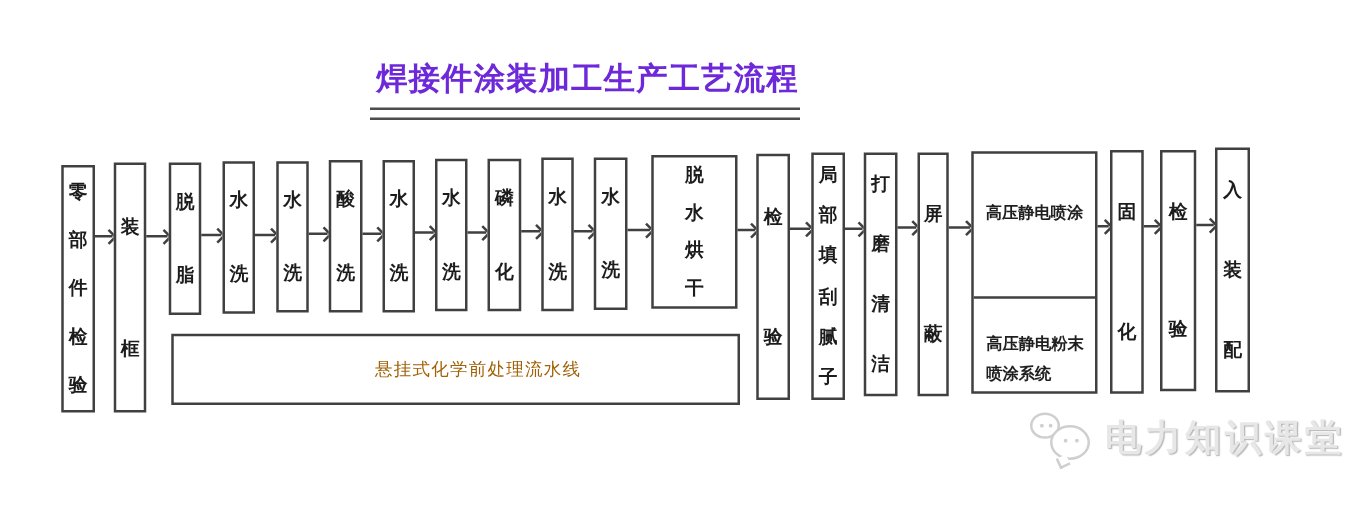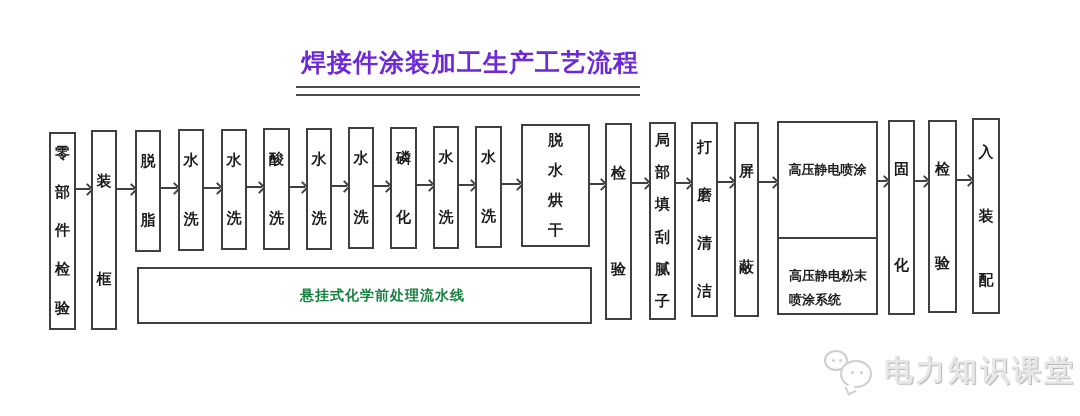--- a/index.html
+++ b/index.html
@@ -40,23 +40,23 @@
   .spray-bottom{
     flex:1;padding:5px 6px 0 10px;font-size:13px;font-weight:bold;line-height:1.9;
     width:82px;
   }
   
   .preline{
     position:absolute;left:137px;top:267px;width:455px;height:57px;
     box-sizing:border-box;border:2px solid #404040;background:#ffffff;
     display:flex;align-items:center;justify-content:center;
   }
-  .preline span{font-size:14px;font-weight:bold;letter-spacing:1px;color:#15803d;margin-left:36px;}
-  
-  .watermark{position:absolute;left:822px;top:344px;display:flex;align-items:center;}
+  .preline span{font-size:14px;font-weight:normal;letter-spacing:1px;color:#a16207;margin-left:36px;}
+  
+  .watermark{position:absolute;left:822px;top:324px;display:flex;align-items:center;}
   .wm-logo{position:relative;width:56px;height:54px;flex:0 0 auto;}
   .bubble{position:absolute;box-sizing:border-box;border:2px solid #cfcfcf;background:#ffffff;border-radius:50%;}
   .bubble-small{width:24px;height:21px;left:2px;top:6px;}
   .bubble-big{width:32px;height:28px;left:18px;top:16px;}
   .bubble .eye{position:absolute;width:3px;height:3px;border-radius:50%;background:#cfcfcf;}
   .bubble-small .eye.e1{left:6px;top:7px;} .bubble-small .eye.e2{left:13px;top:7px;}
   .bubble-big .eye.e1{left:9px;top:9px;} .bubble-big .eye.e2{left:18px;top:9px;}
   .tail{
     position:absolute;width:7px;height:7px;background:#ffffff;
     border-left:2px solid #cfcfcf;border-bottom:2px solid #cfcfcf;

